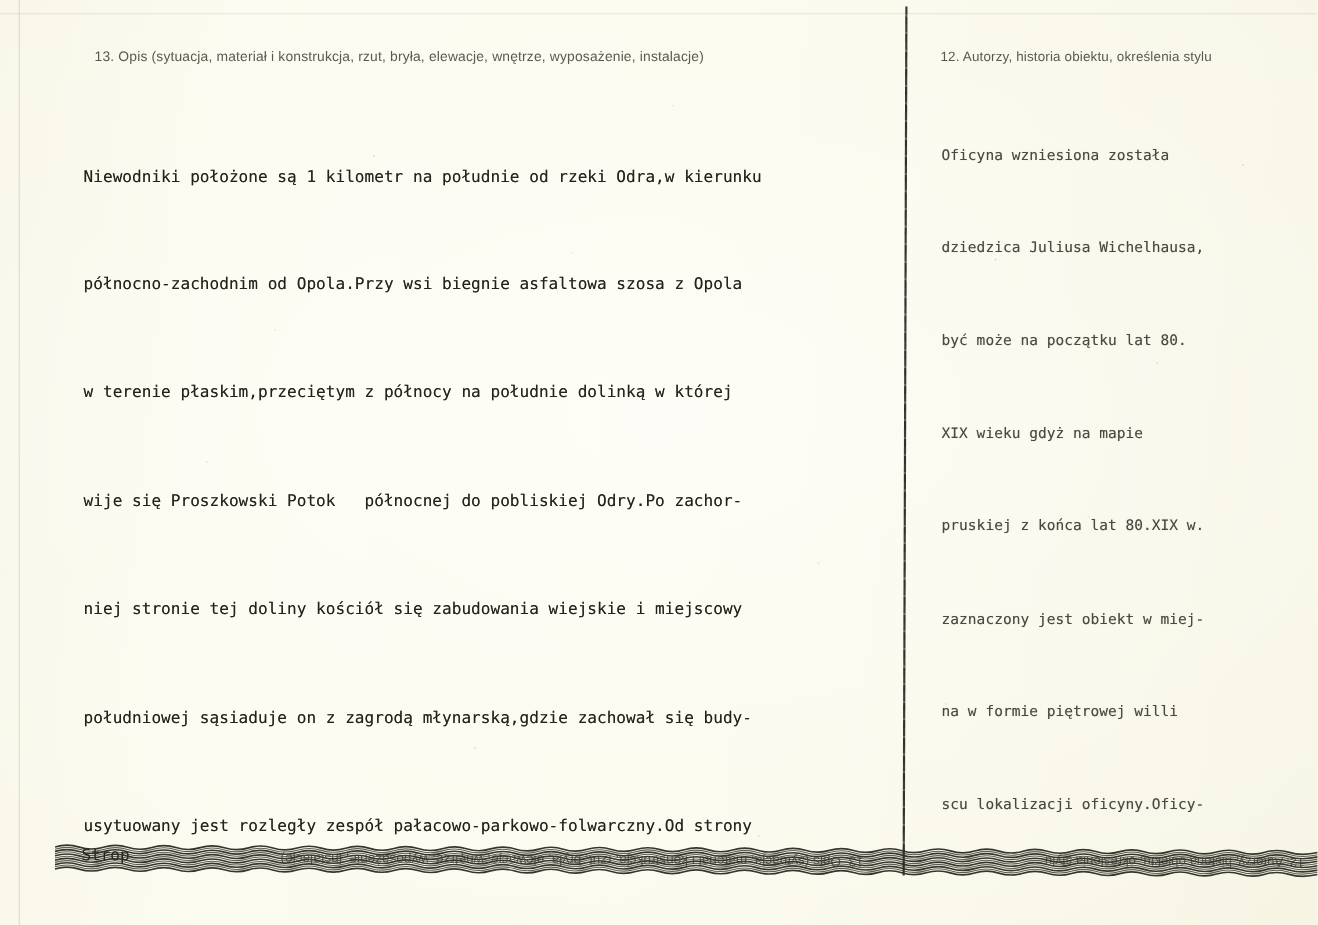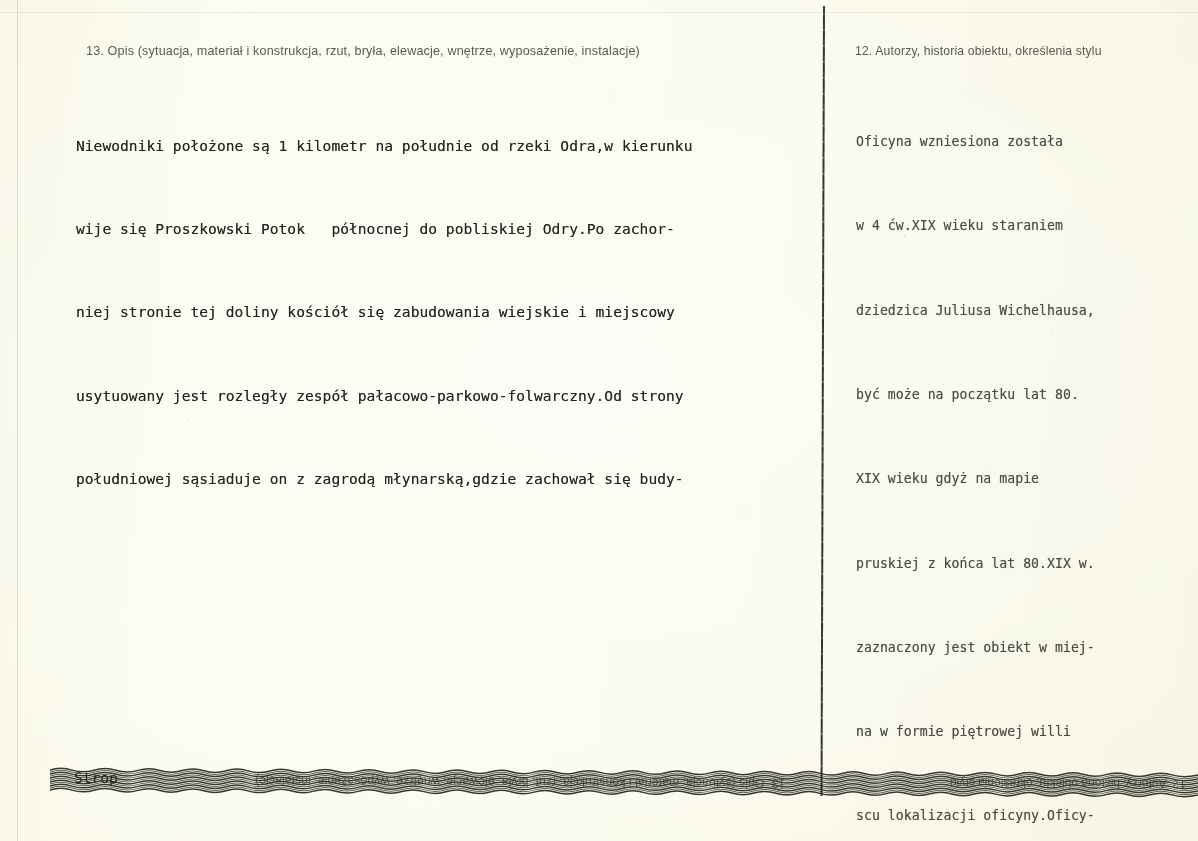--- a/index.html
+++ b/index.html
@@ -84,20 +84,21 @@
     top: 76px;
     font-size: 14.6px;
     line-height: 27.8px;
     letter-spacing: 0.02px;
     color: #23231d;
   }
   #desc-body .tline {
     display: block;
     height: 27.8px;
     text-shadow: 0 0 0.6px rgba(35,35,29,0.55);
+    margin-top: 15px;
   }
 
   #history-body {
     left: 856px;
     top: 72px;
     font-size: 13.2px;
     line-height: 28.1px;
     letter-spacing: 0.02px;
     color: #4a4a40;
   }
@@ -167,24 +168,26 @@
 <div id="scan-page">
 
   <div id="paper-tone"></div>
   <div id="edge-left"></div>
   <div id="edge-top"></div>
 
   <div class="field-header" id="header-13">13. Opis (sytuacja, materiał i konstrukcja, rzut, bryła, elewacje, wnętrze, wyposażenie, instalacje)</div>
 
   <div class="typed-block" id="desc-body">
     <span class="tline">Niewodniki położone są 1 kilometr na południe od rzeki Odra,w kierunku</span>
+    <span class="tline">północno-zachodnim od Opola.Przy wsi biegnie asfaltowa szosa z Opola</span>
+    <span class="tline">w terenie płaskim,przeciętym z północy na południe dolinką w której</span>
     <span class="tline">wije się Proszkowski Potok   północnej do pobliskiej Odry.Po zachor-</span>
     <span class="tline">niej stronie tej doliny kościół się zabudowania wiejskie i miejscowy</span>
+    <span class="tline">południowej sąsiaduje on z zagrodą młynarską,gdzie zachował się budy-</span>
     <span class="tline">usytuowany jest rozległy zespół pałacowo-parkowo-folwarczny.Od strony</span>
-    <span class="tline">południowej sąsiaduje on z zagrodą młynarską,gdzie zachował się budy-</span>
     
     
     
     
     
     
     
     
     
     
@@ -197,21 +200,20 @@
     
     
   </div>
 
   <div id="column-divider"></div>
 
   <div class="field-header" id="header-12">12. Autorzy, historia obiektu, określenia stylu</div>
 
   <div class="typed-block" id="history-body">
     <span class="tline">Oficyna wzniesiona została</span>
-    <span class="tline">w 4 ćw.XIX wieku staraniem</span>
     <span class="tline">dziedzica Juliusa Wichelhausa,</span>
     <span class="tline">być może na początku lat 80.</span>
     <span class="tline">XIX wieku gdyż na mapie</span>
     <span class="tline">pruskiej z końca lat 80.XIX w.</span>
     <span class="tline">zaznaczony jest obiekt w miej-</span>
     <span class="tline">na w formie piętrowej willi</span>
     <span class="tline">scu lokalizacji oficyny.Oficy-</span>
     
     
     

